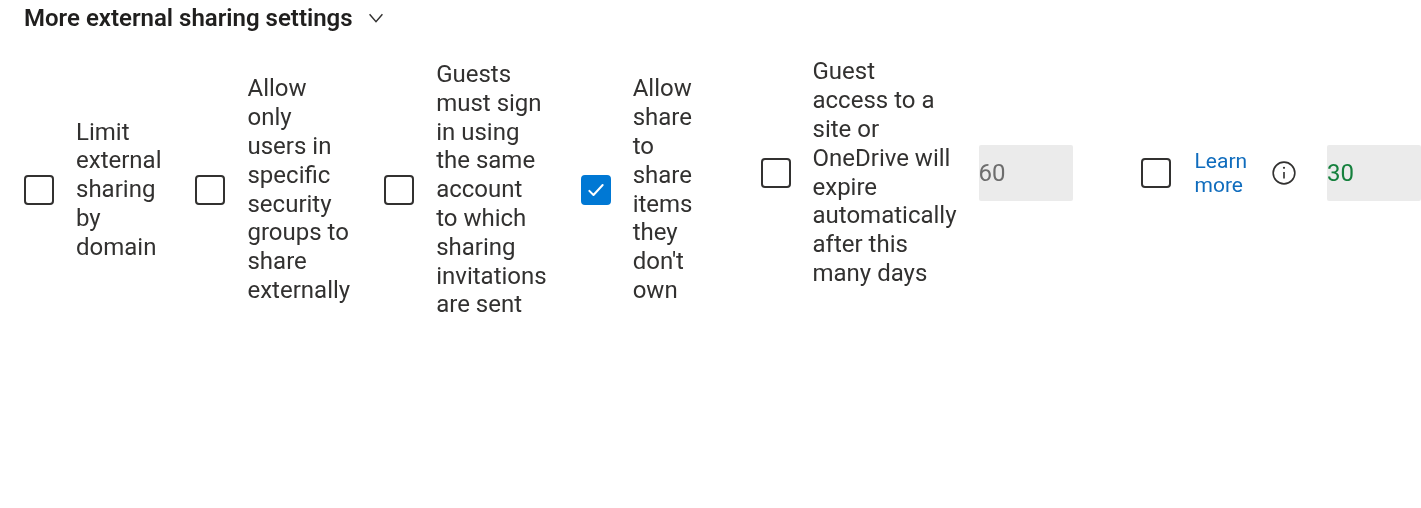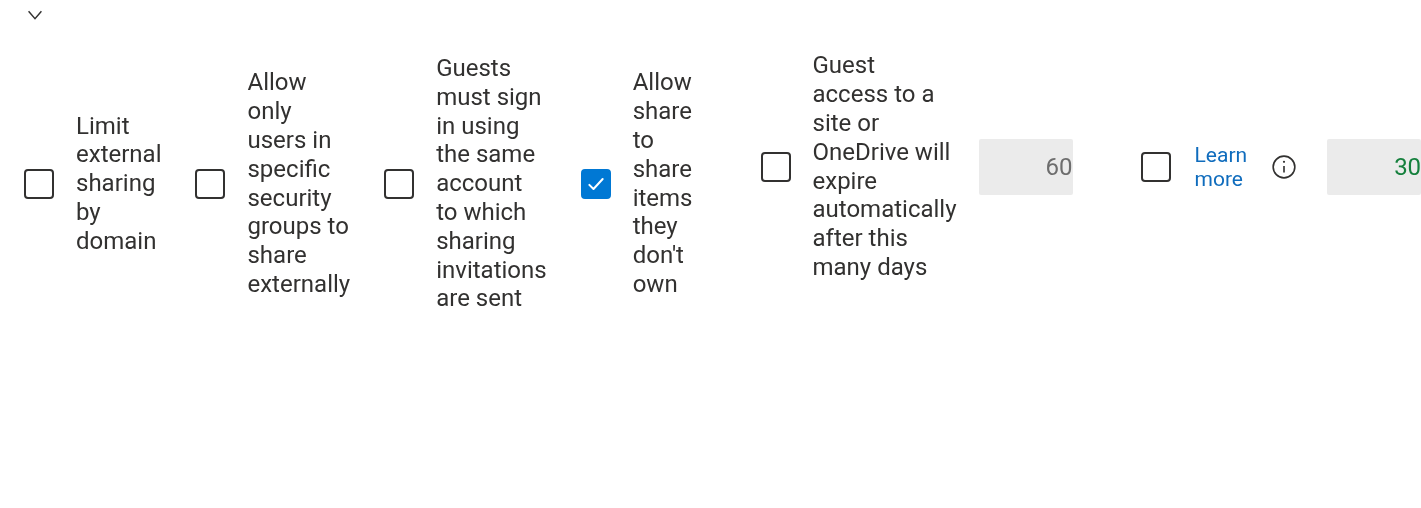--- a/index.html
+++ b/index.html
@@ -85,21 +85,21 @@
     line-height: 1.2;
   }
 
   .num-input {
     width: 94px;
     height: 56px;
     border: none;
     background: #ebebeb;
     color: #6d6d6d;
     font-size: 24px;
-    text-align: right;
+    text-align: left;
     font-family: inherit;
     box-sizing: border-box;
     padding: 0;
     border-radius: 2px;
   }
   .num-input.disabled {
     color: #15803d;
     pointer-events: none;
   }
 
@@ -121,20 +121,21 @@
     height: 26px;
     display: block;
   }
 </style>
 </head>
 <body>
 
 <div class="container">
 
   <div class="section-header">
+    <span class="title">More external sharing settings</span>
     <span class="chevron">
       <svg viewBox="0 0 24 24" fill="none" stroke="#323130" stroke-width="1.6">
         <polyline points="5 8 12 16 19 8"></polyline>
       </svg>
     </span>
   </div>
 
   <div class="options">
 
     <div class="option-row">

